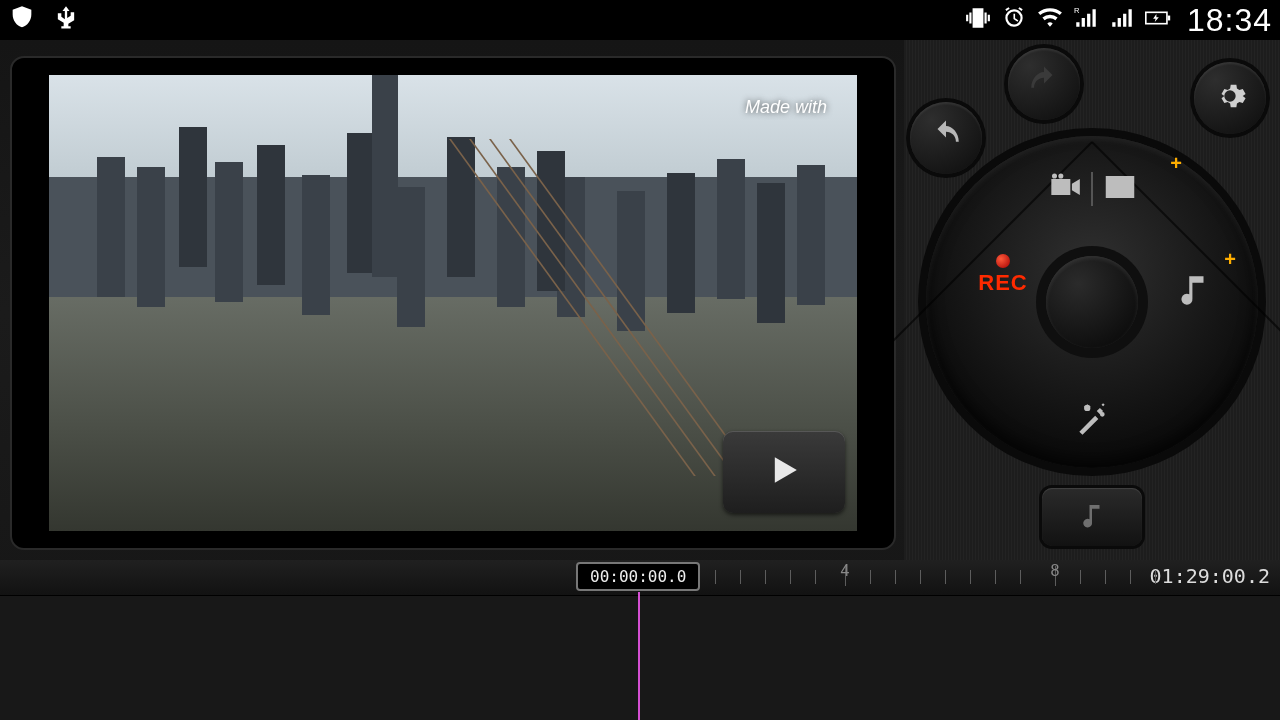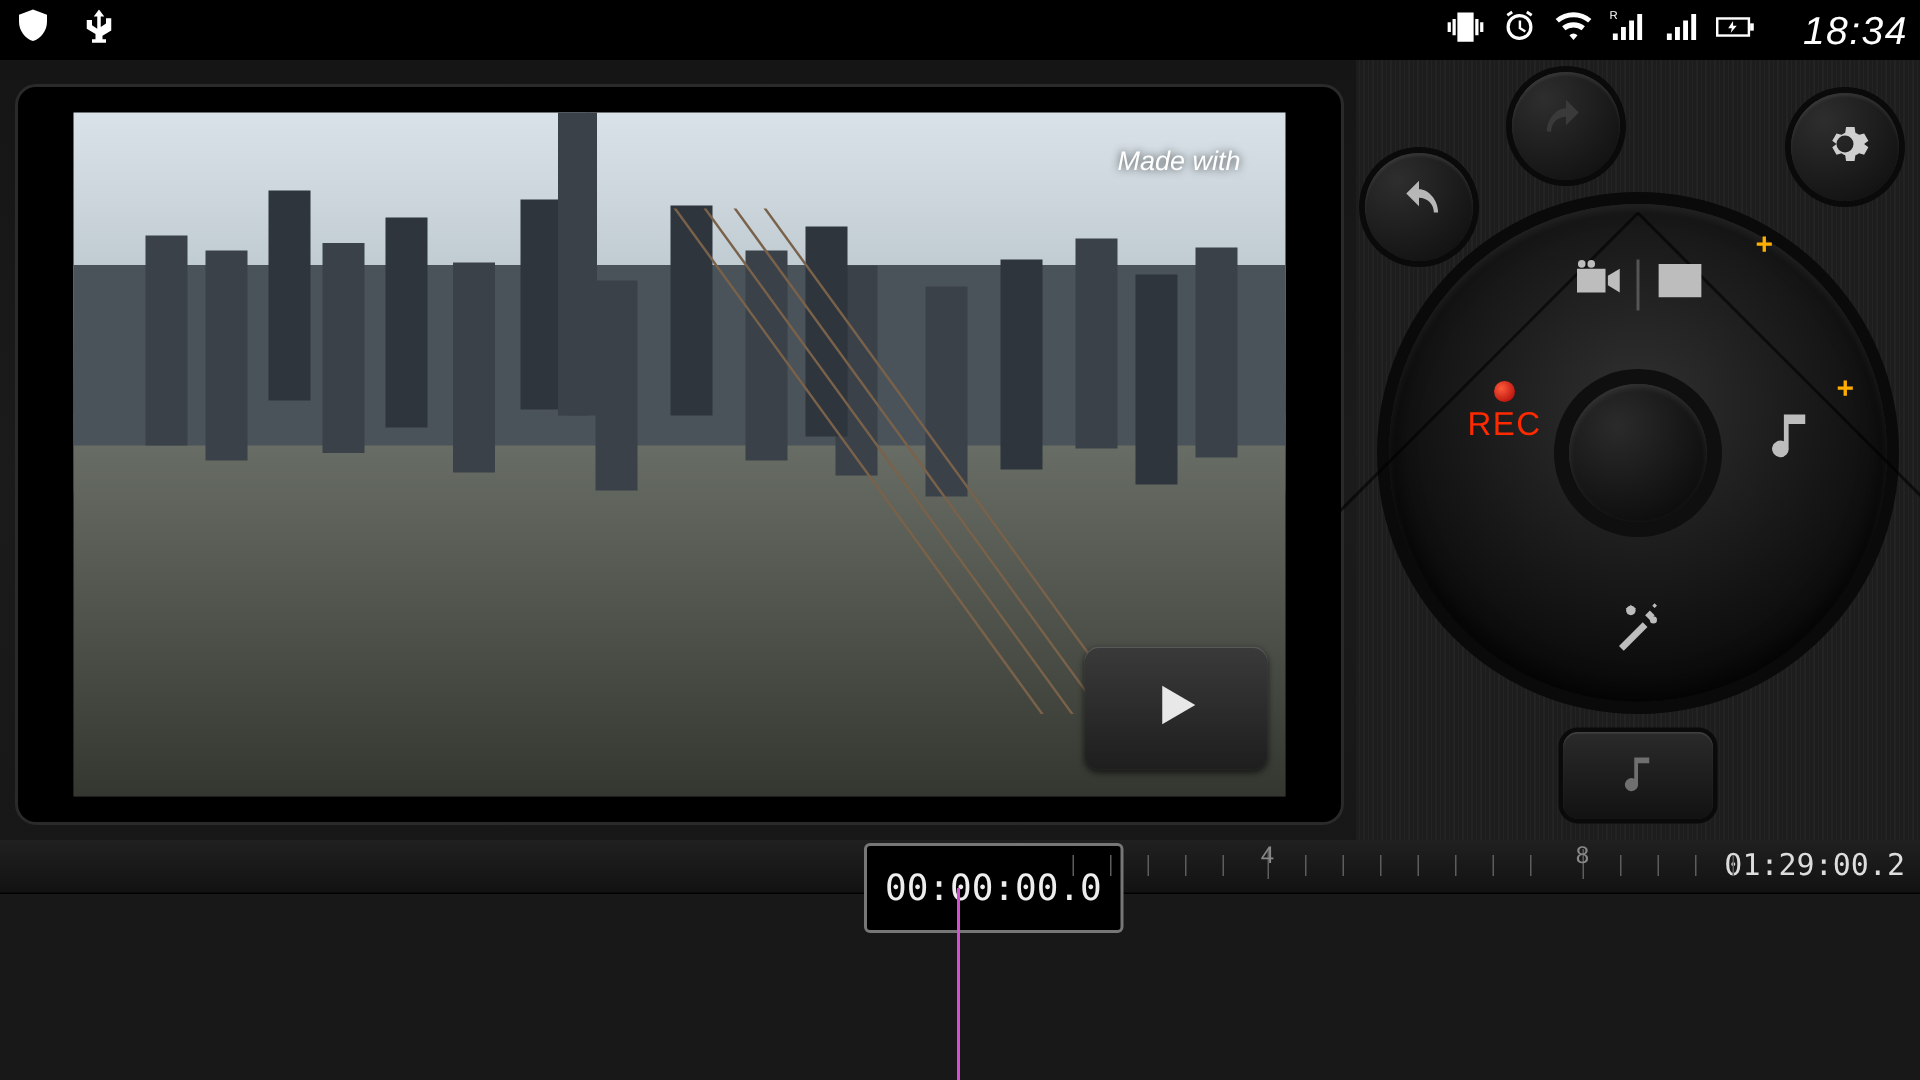--- a/index.html
+++ b/index.html
@@ -9,21 +9,21 @@
   
   .status-bar {
     height: 40px;
     background: #000;
     display: flex;
     align-items: center;
     padding: 0 8px;
   }
   .status-left { display: flex; gap: 16px; align-items: center; }
   .status-right { margin-left: auto; display: flex; gap: 10px; align-items: center; }
-  .status-right .time { font-size: 26px; letter-spacing: 1px; margin-left: 22px; font-style: italic; }
+  .status-right .time { font-size: 32px; letter-spacing: 1px; margin-left: 6px; }
   .status-bar svg { width: 28px; height: 28px; fill: #fff; }
   .status-right svg { width: 26px; height: 26px; }
 
   
   .app {
     position: absolute;
     top: 40px; left: 0; right: 0; bottom: 0;
     background: linear-gradient(#151515, #1b1b1b 40%, #151515);
   }
 
@@ -123,21 +123,21 @@
     background: radial-gradient(circle at 35% 30%, #2b2b2b, #050505);
     box-shadow: 0 0 0 10px #0f0f0f, inset 0 2px 4px rgba(255,255,255,.1);
   }
   .seg { position:absolute; display:flex; align-items:center; justify-content:center; gap:8px; }
   .seg svg { width:38px; height:38px; fill:#bdbdbd; }
   .seg.top    { left: 94px; top: 32px; width: 144px; }
   .seg.right  { right: 24px; top: 134px; width: 80px; }
   .seg.bottom { left: 110px; bottom: 26px; width: 112px; }
   .seg.left   { left: 34px; top: 118px; width: 86px; flex-direction: column; gap:2px; }
   .seg.left .dot { width: 14px; height: 14px; border-radius:50%; background: radial-gradient(circle at 35% 35%, #ff5a3b, #a40000); }
-  .seg.left .rec-label { color: #ff2a00; font-weight: normal; font-size: 22px; letter-spacing: 1px; }
+  .seg.left .rec-label { color: #ff2a00; font-weight: bold; font-size: 22px; letter-spacing: 1px; }
   .plus-badge { position:absolute; color:#ffae00; font-size:20px; font-weight:bold; }
   .seg.top .sep { width: 2px; height: 34px; background:#555; }
   .seg.top .plus-badge { right:-18px; top:-16px; }
   .seg.right .plus-badge{ right:-2px; top:-22px; }
 
   
   .music-key {
     position:absolute; left: 138px; top: 448px;
     width: 100px; height: 58px;
     border-radius: 10px;
@@ -155,22 +155,22 @@
   .ruler {
     position:absolute; left:0; right:0; top:0; height:36px;
     background:linear-gradient(#202020,#121212);
     border-bottom:1px solid #000;
   }
   .tick { position:absolute; top:10px; width:1px; height:14px; background:#5d5d5d; }
   .tick.major { height:20px; top:6px; }
   .tick-label{ position:absolute; top:2px; font-size:16px; color:#888; transform:translateX(-50%); }
   .playhead-box {
     position:absolute; top:2px; left:576px;
-    padding:14px 12px; border:2px solid #777; border-radius:4px;
-    background:#000; font-size:24px; color:#eee; font-family:monospace;
+    padding:3px 12px; border:2px solid #777; border-radius:4px;
+    background:#000; font-size:16px; color:#eee; font-family:monospace;
   }
   .end-time {
     position:absolute; right:10px; top:4px; font-size:20px; color:#ddd; font-family:monospace;
   }
   .playhead-line{
     position:absolute; left:638px; top:32px; bottom:0; width:2px;
     background:#d54fd3;
   }
   .track-area{ position:absolute; left:0; right:0; top:36px; bottom:0;
     background:

